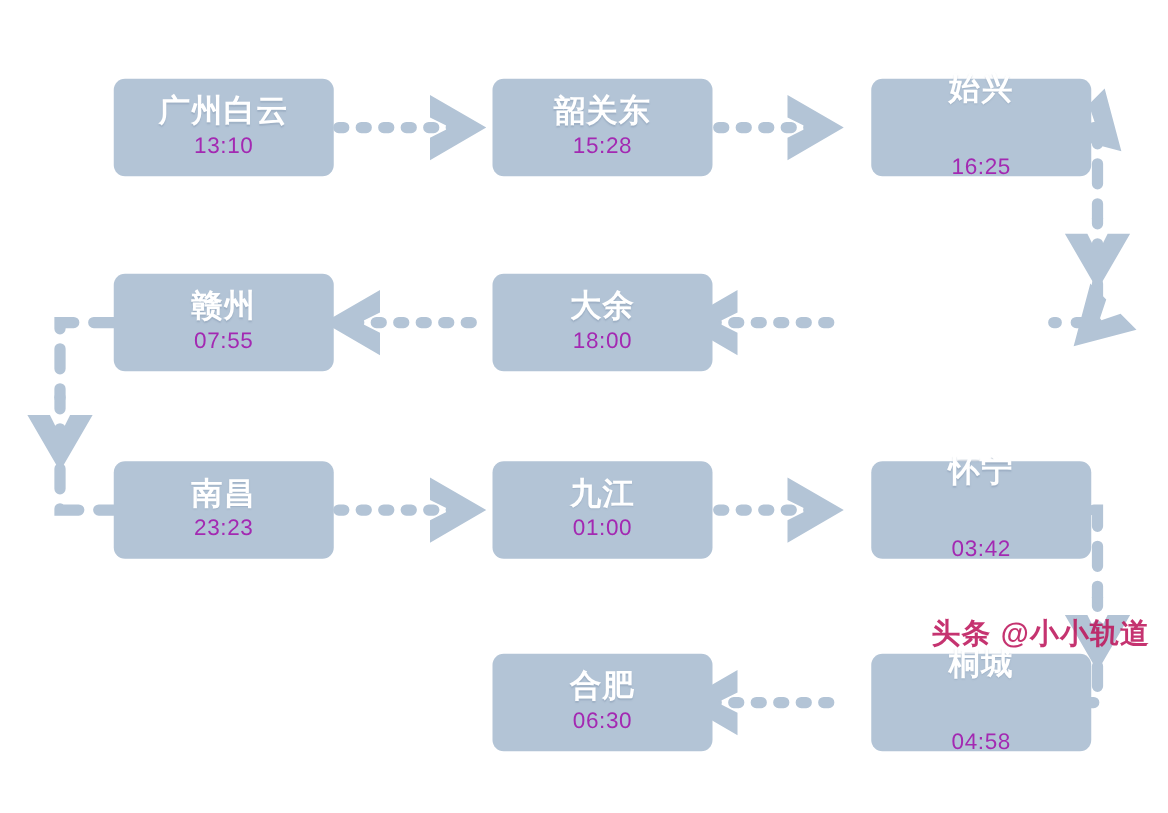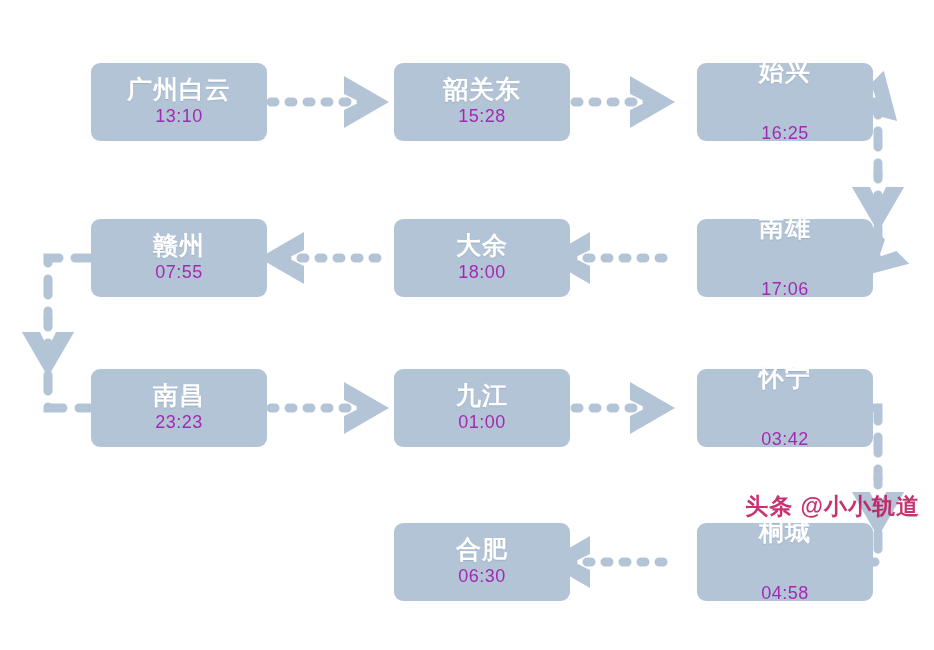--- a/index.html
+++ b/index.html
@@ -149,24 +149,20 @@
   </div>
 
   <div class="station row2 col1">
     <div class="st-name">赣州</div>
     <div class="st-time">07:55</div>
   </div>
   <div class="station row2 col2">
     <div class="st-name">大余</div>
     <div class="st-time">18:00</div>
   </div>
-  <div class="station row2 col3">
-    <div class="st-name">南雄</div>
-    <div class="st-time">17:06</div>
-  </div>
 
   <div class="station row3 col1">
     <div class="st-name">南昌</div>
     <div class="st-time">23:23</div>
   </div>
   <div class="station row3 col2">
     <div class="st-name">九江</div>
     <div class="st-time">01:00</div>
   </div>
   <div class="station row3 col3">

